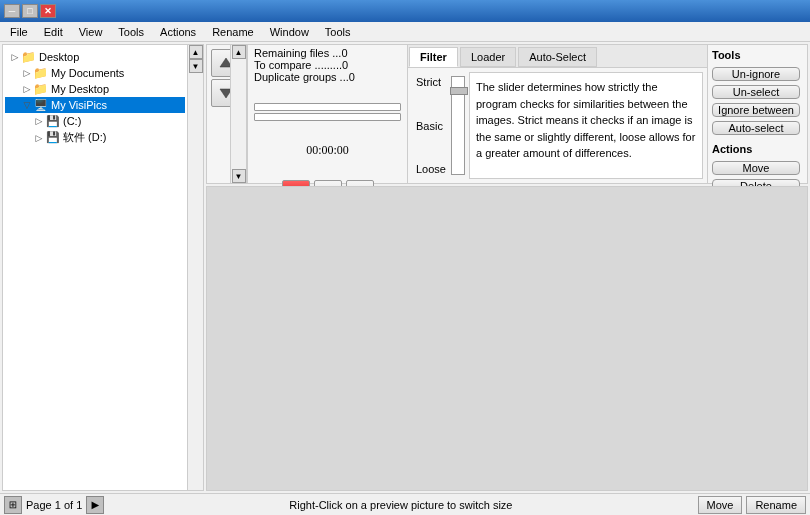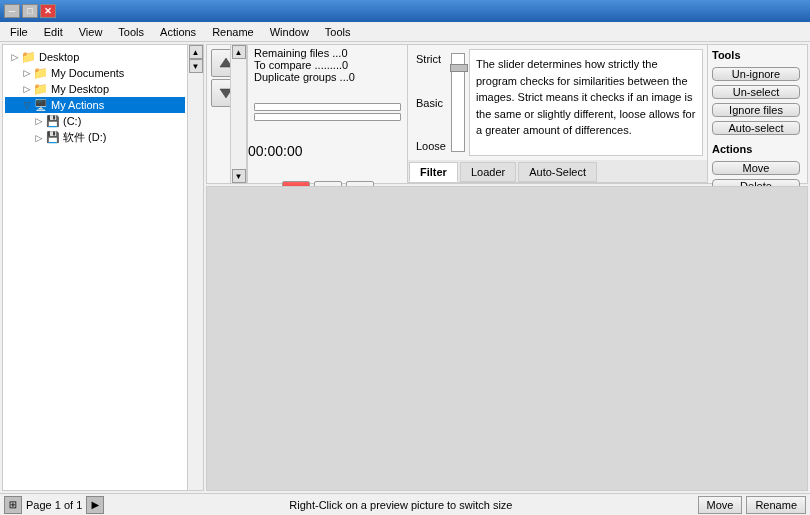--- a/index.html
+++ b/index.html
@@ -190,22 +190,23 @@
     }
     .progress-bar-container {
       height: 8px;
       background: white;
       border: 1px solid #999;
       margin: 2px 0;
       border-radius: 1px;
     }
     
     #timer-display {
-      font-family: Liberation Sans, sans-serif;
-      font-size: 14px;
+      text-align: center;
+      font-family: Liberation Serif, serif;
+      font-size: 12px;
       margin: 4px 0;
     }
     
     #playback-controls {
       display: flex;
       justify-content: center;
       gap: 4px;
       margin: 4px 0;
     }
     .play-btn {
@@ -426,21 +427,21 @@
 
       <div class="tree-item tree-indent-2">
         <span class="tree-expand">▷</span>
         <span class="tree-icon folder-icon">📁</span>
         <span>My Desktop</span>
       </div>
 
       <div class="tree-item tree-indent-2 selected">
         <span class="tree-expand">▽</span>
         <span class="tree-icon">🖥️</span>
-        <span>My Actions</span>
+        <span>My VisiPics</span>
       </div>
 
       <div class="tree-item tree-indent-3">
         <span class="tree-expand">▷</span>
         <span class="tree-icon drive-icon">💾</span>
         <span>(C:)</span>
       </div>
 
       <div class="tree-item tree-indent-3">
         <span class="tree-expand">▷</span>
@@ -505,46 +506,46 @@
           <div class="play-btn pause">
             <svg width="10" height="10">
               <rect x="1" y="1" width="3" height="8" fill="#555"></rect>
               <rect x="6" y="1" width="3" height="8" fill="#555"></rect>
             </svg>
           </div>
         </div>
       </div>
 
       <div id="filter-panel">
+        <div id="filter-tabs">
+          <div class="filter-tab active">Filter</div>
+          <div class="filter-tab">Loader</div>
+          <div class="filter-tab">Auto-Select</div>
+        </div>
         <div id="filter-content">
           <div id="slider-labels">
             <span>Strict</span>
             <span>Basic</span>
             <span>Loose</span>
           </div>
           <div id="slider-track">
             <div id="slider-thumb"></div>
           </div>
           <div id="filter-description">
             The slider determines how strictly the program checks for similarities between the images.
             Strict means it checks if an image is the same or slightly different, loose allows for a greater amount of differences.
           </div>
         </div>
-        <div id="filter-tabs">
-          <div class="filter-tab active">Filter</div>
-          <div class="filter-tab">Loader</div>
-          <div class="filter-tab">Auto-Select</div>
-        </div>
       </div>
 
       <div id="tools-panel">
         <div class="tools-label">Tools</div>
         <div class="tool-btn">Un-ignore</div>
         <div class="tool-btn">Un-select</div>
-        <div class="tool-btn">Ignore files</div>
+        <div class="tool-btn">Ignore between</div>
         <div class="tool-btn">Auto-select</div>
         <div class="actions-label">Actions</div>
         <div class="tool-btn">Move</div>
         <div class="tool-btn">Delete</div>
         <div class="about-btn">
           <div class="about-fox-icon">🦊</div>
           <span>About</span>
         </div>
       </div>
 

